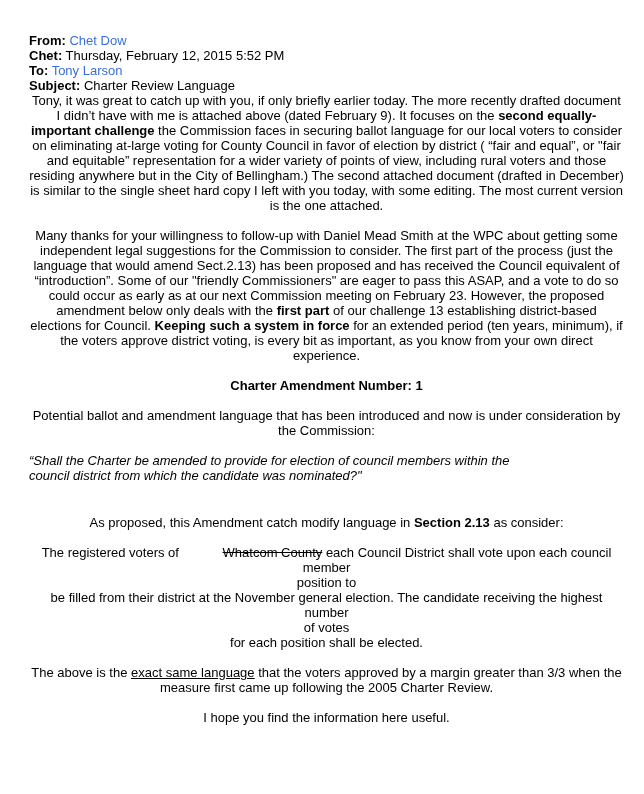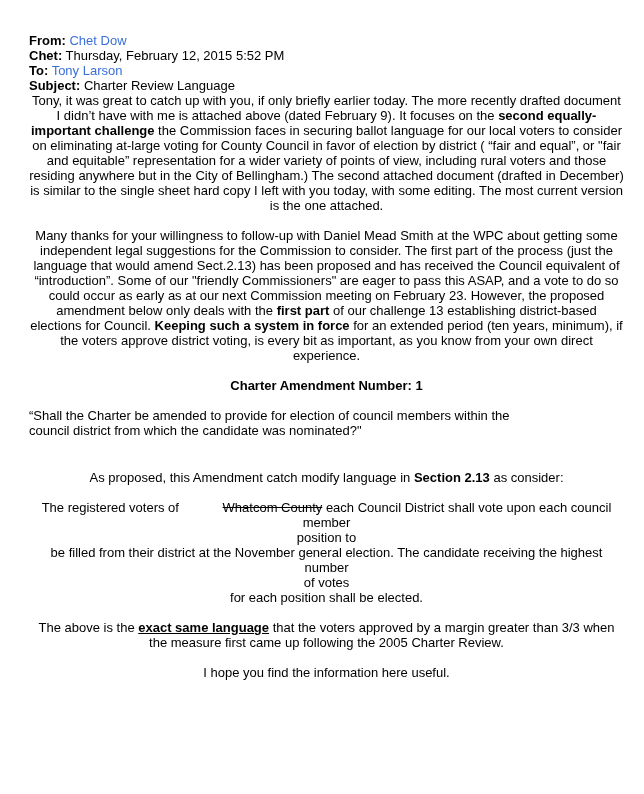--- a/index.html
+++ b/index.html
@@ -7,23 +7,23 @@
     width: 644px; height: 794px; overflow: hidden;
     font-family: "Liberation Sans", sans-serif;
     font-size: 13px; line-height: 15px; color: #000;
   }
   .page { position: absolute; left: 29px; top: 33px; width: 595px; }
   .hdr-line { margin: 0; }
   .hdr-label { font-weight: bold; }
   .link { color: #3b6fd8; }
   p { margin: 0 0 15px 0; text-align: center; }
   b { font-weight: bold; }
-  .italic { }
+  .italic { font-style: italic; }
   .strike { text-decoration: line-through; margin-left: 40px; }
-  .underline { text-decoration: underline; font-weight: bold; }
+  .underline { text-decoration: underline; }
   .gap-lg { height: 15px; }
 </style>
 </head>
 <body>
 
 <div class="page">
 
   <div style="">
     <div class="hdr-line">
       <span class="hdr-label">From:</span>
@@ -43,20 +43,21 @@
     </div>
   </div>
 
   <p><span>Tony, it was great to catch up with you, if only briefly earlier today. The more recently drafted document I didn’t have with me is attached above (dated February 9). It focuses on the </span><b>second equally-important challenge</b><span> the Commission faces in securing ballot language for our local voters to consider on eliminating at-large voting for County Council in favor of election by district ( “fair and equal”, or "fair and equitable” representation for a wider variety of points of view, including rural voters and those residing anywhere but in the City of Bellingham.) The second attached document (drafted in December) is similar to the single sheet hard copy I left with you today, with some editing. The most current version is the one attached.</span></p>
 
   <p><span>Many thanks for your willingness to follow-up with Daniel Mead Smith at the WPC about getting some independent legal suggestions for the Commission to consider. The first part of the process (just the language that would amend Sect.2.13) has been proposed and has received the Council equivalent of “introduction”. Some of our "friendly Commissioners" are eager to pass this ASAP, and a vote to do so could occur as early as at our next Commission meeting on February 23. However, the proposed amendment below only deals with the </span><b>first part</b><span> of our challenge 13 establishing district-based elections for Council. </span><b>Keeping such a system in force</b><span> for an extended period (ten years, minimum), if the voters approve district voting, is every bit as important, as you know from your own direct experience.</span></p>
 
   <p><b>Charter Amendment Number: 1</b></p>
 
 
+  <p>Potential ballot and amendment language that has been introduced and now is under consideration by the Commission:</p>
 
   <div class="italic">
     <div>“Shall the Charter be amended to provide for election of council members within the</div>
     <div>council district from which the candidate was nominated?"</div>
   </div>
   <div class="gap-lg"></div>
   <div class="gap-lg" style="height:17px;"></div>
 
   <p><span>As proposed, this Amendment catch modify language in </span><b>Section 2.13</b><span> as consider:</span></p>
 

